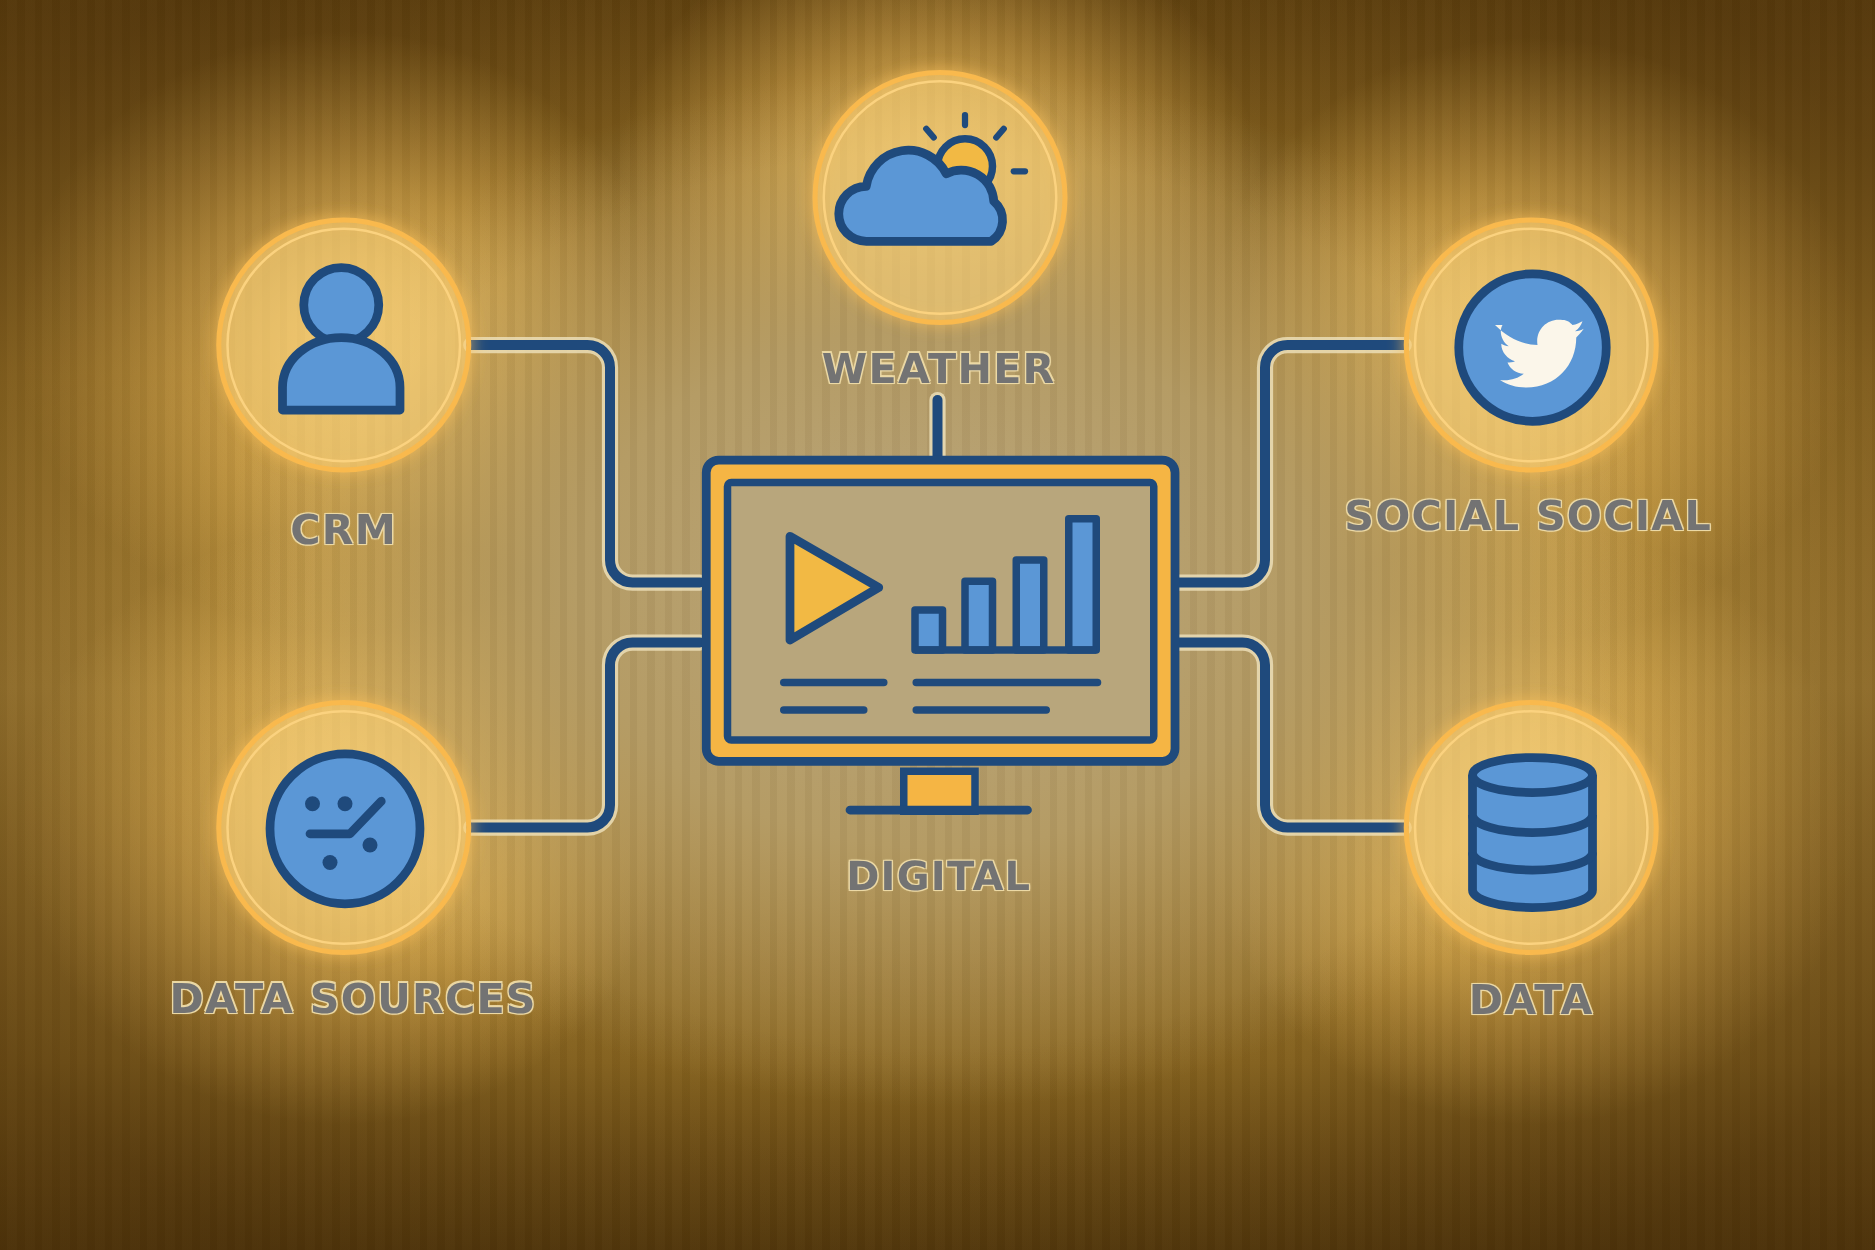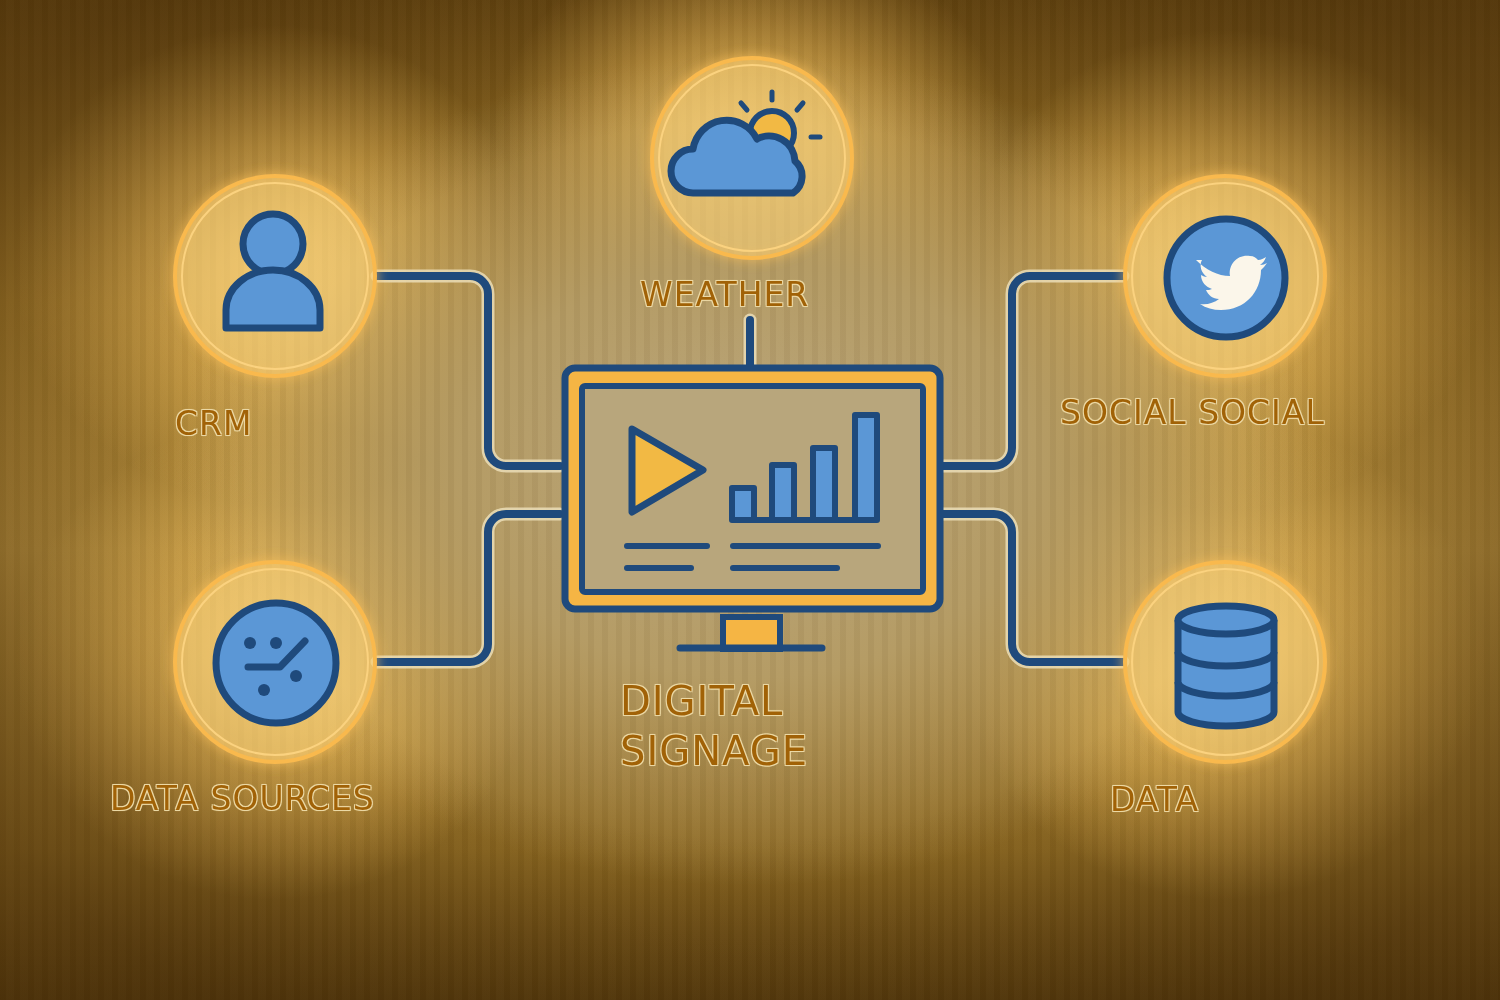--- a/index.html
+++ b/index.html
@@ -18,23 +18,23 @@
     .vstripes {
       position:absolute; inset:0; pointer-events:none;
       background: repeating-linear-gradient(90deg, rgba(0,0,0,0.035) 0px, rgba(0,0,0,0.035) 6px, rgba(255,255,255,0.02) 6px, rgba(255,255,255,0.02) 14px);
     }
     .vignette {
       position:absolute; inset:0; pointer-events:none;
       background: radial-gradient(ellipse 900px 650px at 750px 480px, rgba(0,0,0,0) 55%, rgba(60,35,5,0.45) 100%);
     }
     svg.diagram { position:absolute; left:0; top:0; }
     .label {
-      position:absolute; color:#a16207; font-weight:normal;
+      position:absolute; color:#737373; font-weight:bold;
       font-family: "DejaVu Sans", "Liberation Sans", sans-serif;
-      text-align:left; letter-spacing:1px;
+      text-align:center; letter-spacing:1px;
       text-shadow: 0 0 2px #f3e3b5, 1px 1px 0 #e9d59f, -1px -1px 0 #e9d59f, 1px -1px 0 #e9d59f, -1px 1px 0 #e9d59f;
       line-height:1.25;
     }
   </style>
 </head>
 <body>
 
 <div class="vstripes"></div>
 <div class="vignette"></div>
 
@@ -136,16 +136,15 @@
   </g>
 </svg>
 
 <div class="label" style="left:640px; top:274px; width:222px; font-size:33px;">WEATHER</div>
 <div class="label" style="left:175px; top:403px; width:200px; font-size:33px;">CRM</div>
 <div class="label" style="left:110px; top:778px; width:345px; font-size:33px;">DATA SOURCES</div>
 <div class="label" style="left:1060px; top:392px; width:325px; font-size:33px;">SOCIAL SOCIAL</div>
 <div class="label" style="left:1110px; top:778px; width:230px; font-size:33px; line-height:44px;">
   <div>DATA</div>
 </div>
-<div class="label" style="left:620px; top:676px; width:262px; font-size:40px; line-height:50px;">
+<div class="label" style="left:620px; top:676px; width:262px; font-size:32px; line-height:50px;">
   <div>DIGITAL</div>
-  <div>SIGNAGE</div>
 </div>
 
 </body></html>

